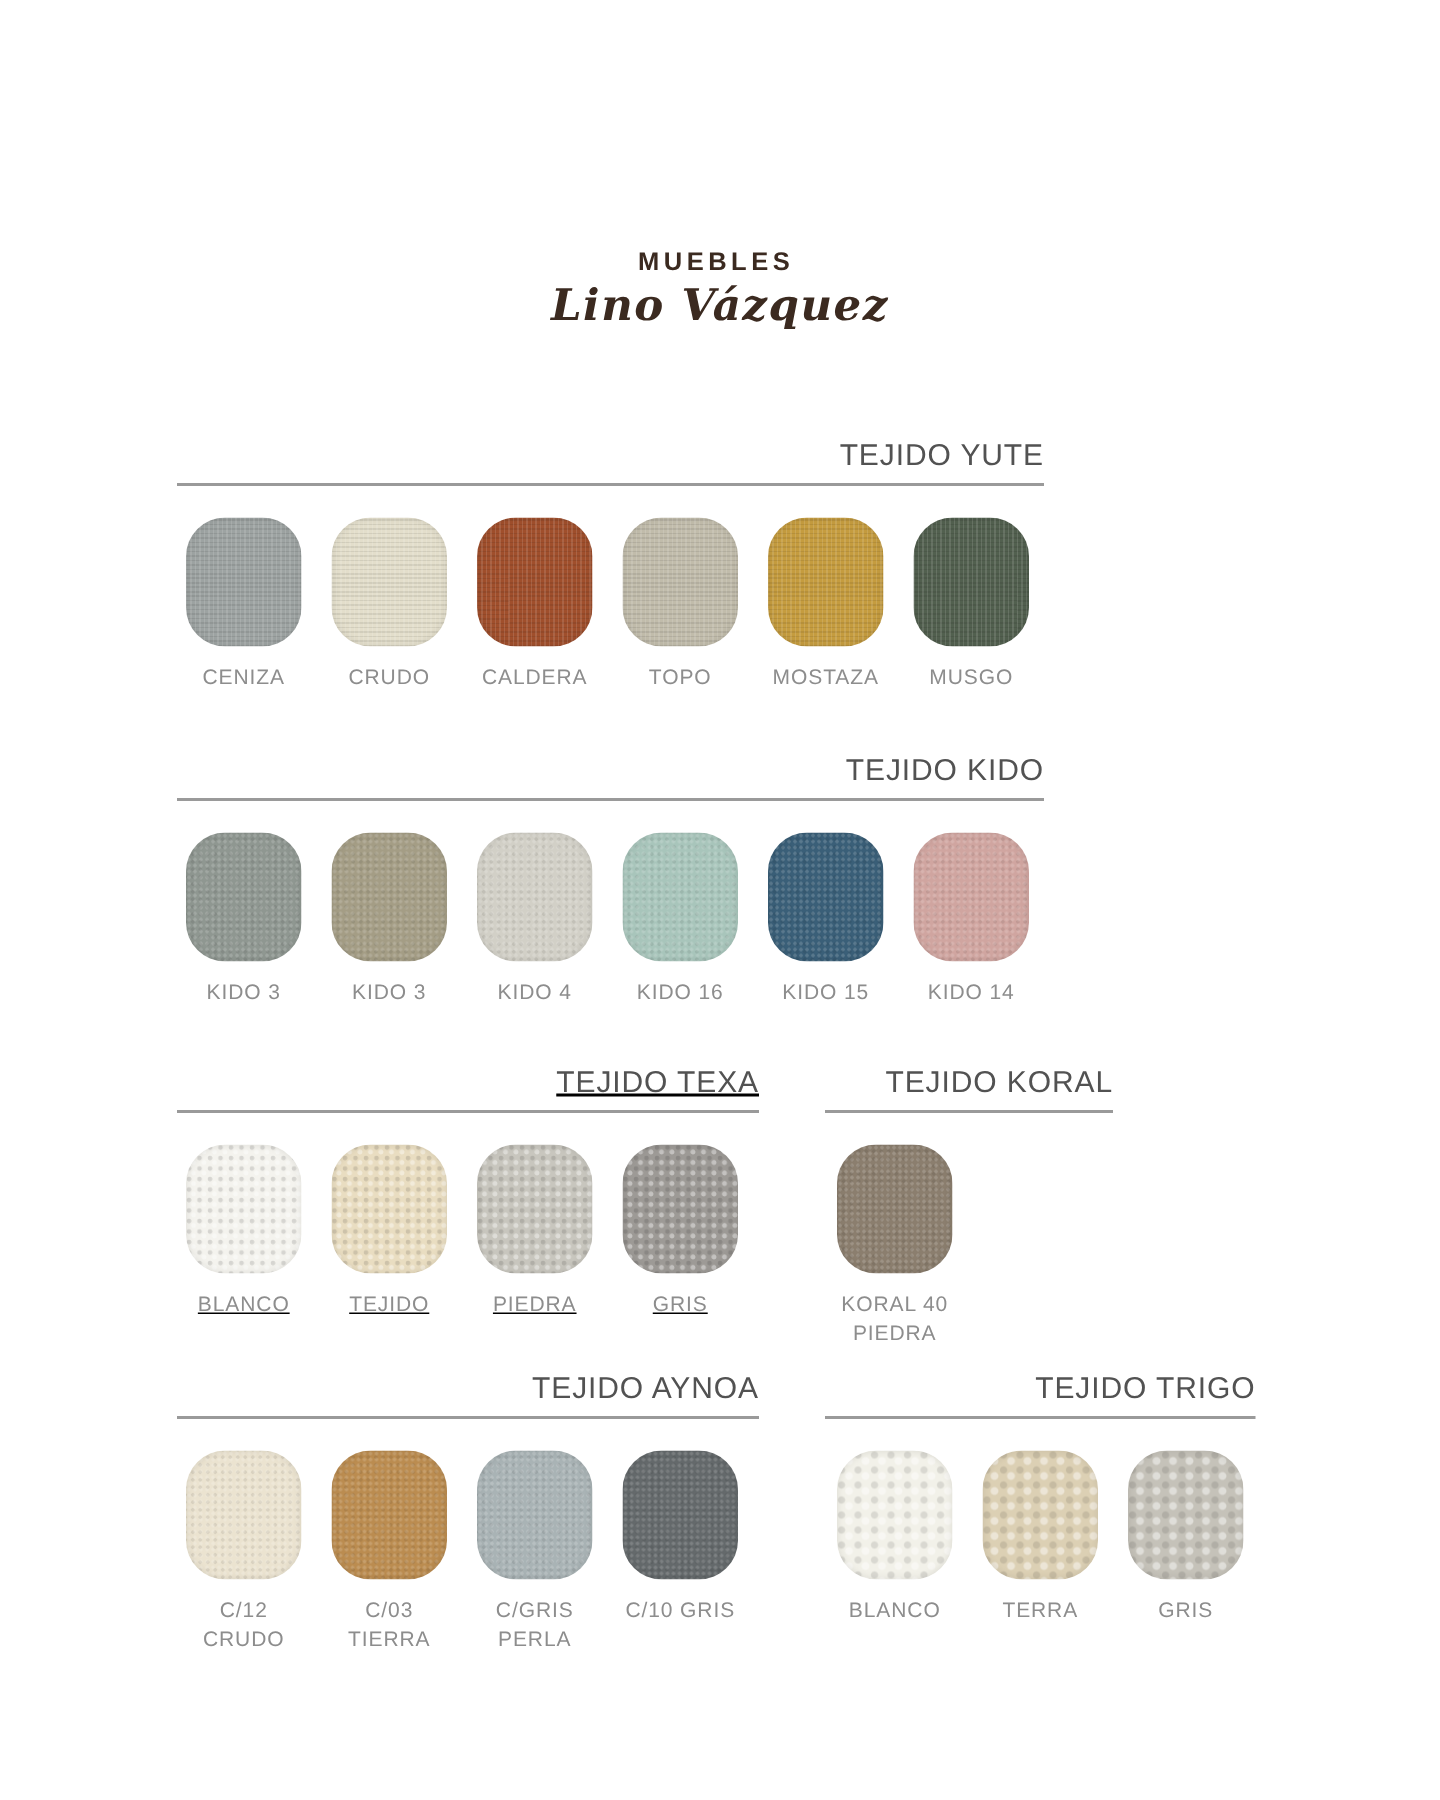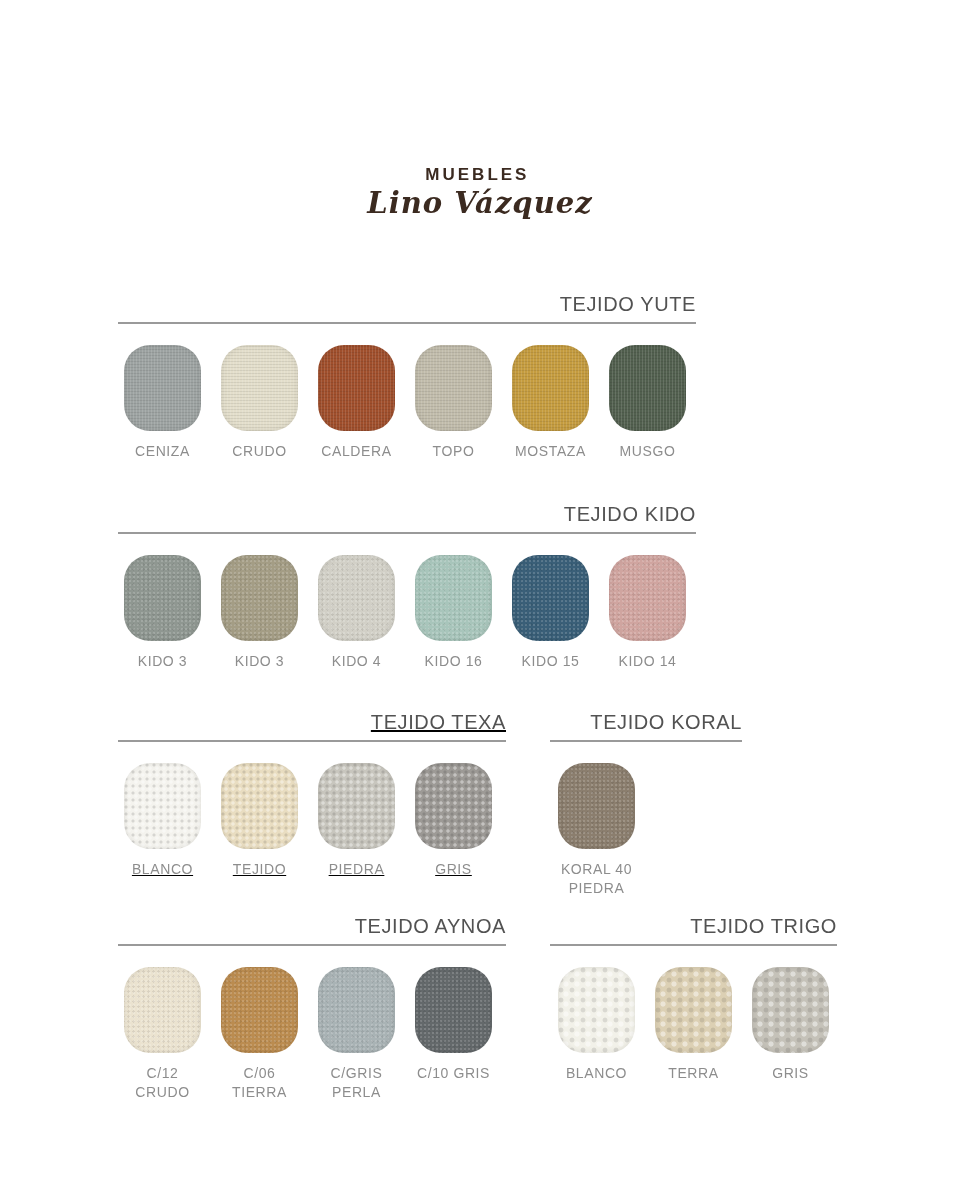--- a/index.html
+++ b/index.html
@@ -193,21 +193,21 @@
     <div class="section-title">TEJIDO AYNOA</div>
     <div class="rule"></div>
     <div class="swatch-row">
       <div class="cell">
         <div class="swatch tex-soft" style="background-color: rgb(235, 227, 208);"></div>
         <div class="swatch-label">C/12
 CRUDO</div>
       </div>
       <div class="cell">
         <div class="swatch tex-soft" style="background-color: rgb(187, 140, 80);"></div>
-        <div class="swatch-label">C/06
+        <div class="swatch-label">C/03
 TIERRA</div>
       </div>
       <div class="cell">
         <div class="swatch tex-soft" style="background-color: rgb(169, 179, 181);"></div>
         <div class="swatch-label">C/GRIS
 PERLA</div>
       </div>
       <div class="cell">
         <div class="swatch tex-soft" style="background-color: rgb(100, 105, 107);"></div>
         <div class="swatch-label">C/10 GRIS</div>

